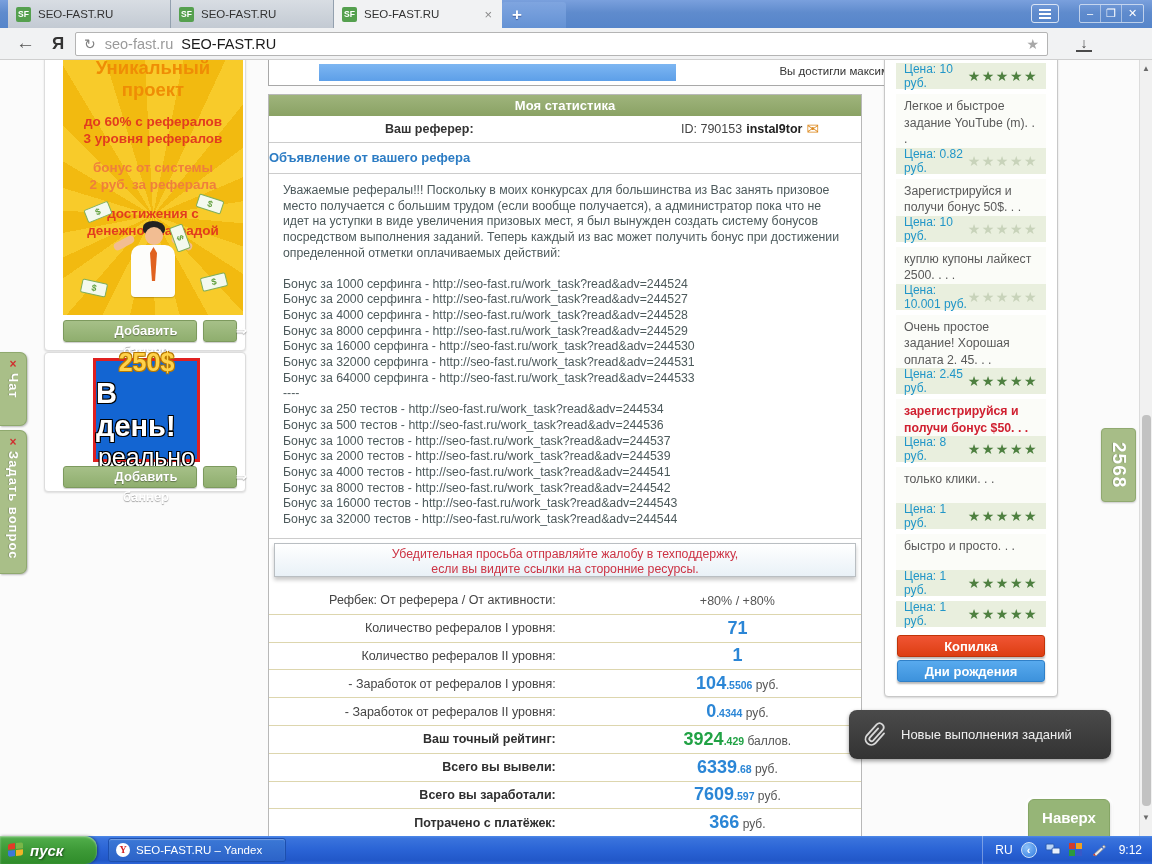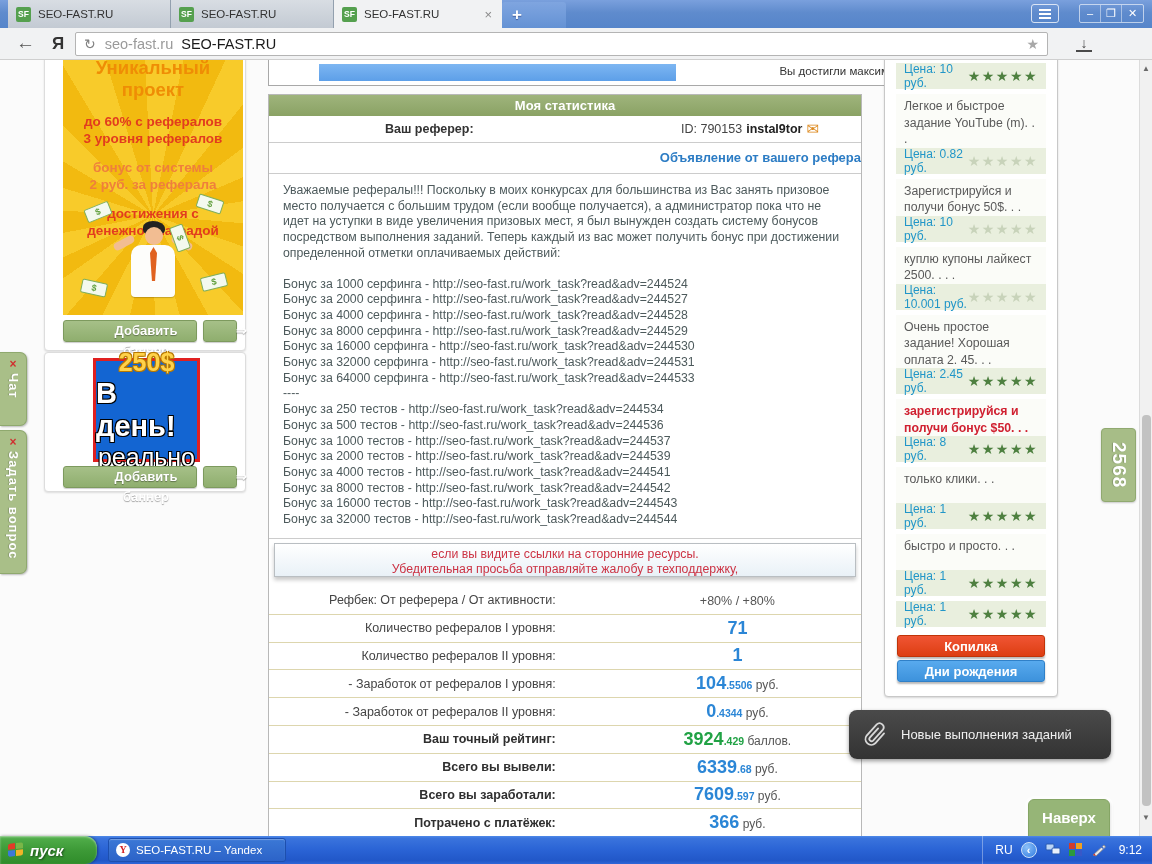--- a/index.html
+++ b/index.html
@@ -105,21 +105,21 @@
 
   .main-card { position:absolute; left:268px; top:34px; width:594px; height:742px; background:#fff;
     border:1px solid #b8b8b8; border-bottom:none; }
   .sec-header { height:21px; background:linear-gradient(180deg,#9fb47c,#8aa264); color:#fff;
     font-size:13px; font-weight:bold; text-align:center; line-height:21px; }
   .ref-row { height:27px; display:flex; align-items:center; border-bottom:1px solid #ccc; font-size:12.5px; }
   .ref-label { font-weight:bold; color:#333; margin-left:116px; }
   .ref-value { margin-left:auto; margin-right:42px; color:#444; display:flex; align-items:center; gap:4px; }
   .ref-name { font-weight:bold; color:#222; }
   .envelope { color:#dd8a20; font-size:15px; }
-  .ann-title { height:30px; line-height:30px; text-align:right; color:#2c7cc4; font-size:13px; font-weight:bold; }
+  .ann-title { height:30px; line-height:30px; text-align:left; color:#2c7cc4; font-size:13px; font-weight:bold; }
   .ann-box { height:366px; border-top:1px solid #ccc; border-bottom:1px solid #ccc; padding:9px 14px;
     font-size:12.3px; line-height:15.7px; color:#4d5a5c; overflow:hidden; }
   .ann-box .blank { height:15px; }
   .warn-box { margin:4px 5px 10px 5px; height:34px; border:1px solid #b9bec2;
     background:linear-gradient(180deg,#ffffff,#e9f1f7); box-shadow:0 3px 4px rgba(0,0,0,.22);
     text-align:center; padding-top:3px; }
   .warn-box div { color:#cc3344; font-size:12.3px; line-height:14.5px; }
   .stats-table { }
   .srow { height:27.8px; display:flex; align-items:center; border-bottom:1px solid #ddd6ae; }
   .slabel { width:290px; text-align:right; font-size:12.5px; color:#444; }
@@ -336,22 +336,22 @@
         <div>Бонус за 500 тестов - http://seo-fast.ru/work_task?read&amp;adv=244536</div>
         <div>Бонус за 1000 тестов - http://seo-fast.ru/work_task?read&amp;adv=244537</div>
         <div>Бонус за 2000 тестов - http://seo-fast.ru/work_task?read&amp;adv=244539</div>
         <div>Бонус за 4000 тестов - http://seo-fast.ru/work_task?read&amp;adv=244541</div>
         <div>Бонус за 8000 тестов - http://seo-fast.ru/work_task?read&amp;adv=244542</div>
         <div>Бонус за 16000 тестов - http://seo-fast.ru/work_task?read&amp;adv=244543</div>
         <div>Бонус за 32000 тестов - http://seo-fast.ru/work_task?read&amp;adv=244544</div>
       </div>
 
       <div class="warn-box">
+        <div>Убедительная просьба отправляйте жалобу в техподдержку,</div>
         <div>если вы видите ссылки на сторонние ресурсы.</div>
-        <div>Убедительная просьба отправляйте жалобу в техподдержку,</div>
       </div>
 
       <div class="stats-table">
         <div class="srow plain">
           <span class="slabel">Рефбек: От реферера / От активности:</span>
           <span class="sval"><span class="int">+80% / +80%</span></span>
         </div>
         <div class="srow blue">
           <span class="slabel">Количество рефералов I уровня:</span>
           <span class="sval"><span class="int">71</span></span>

